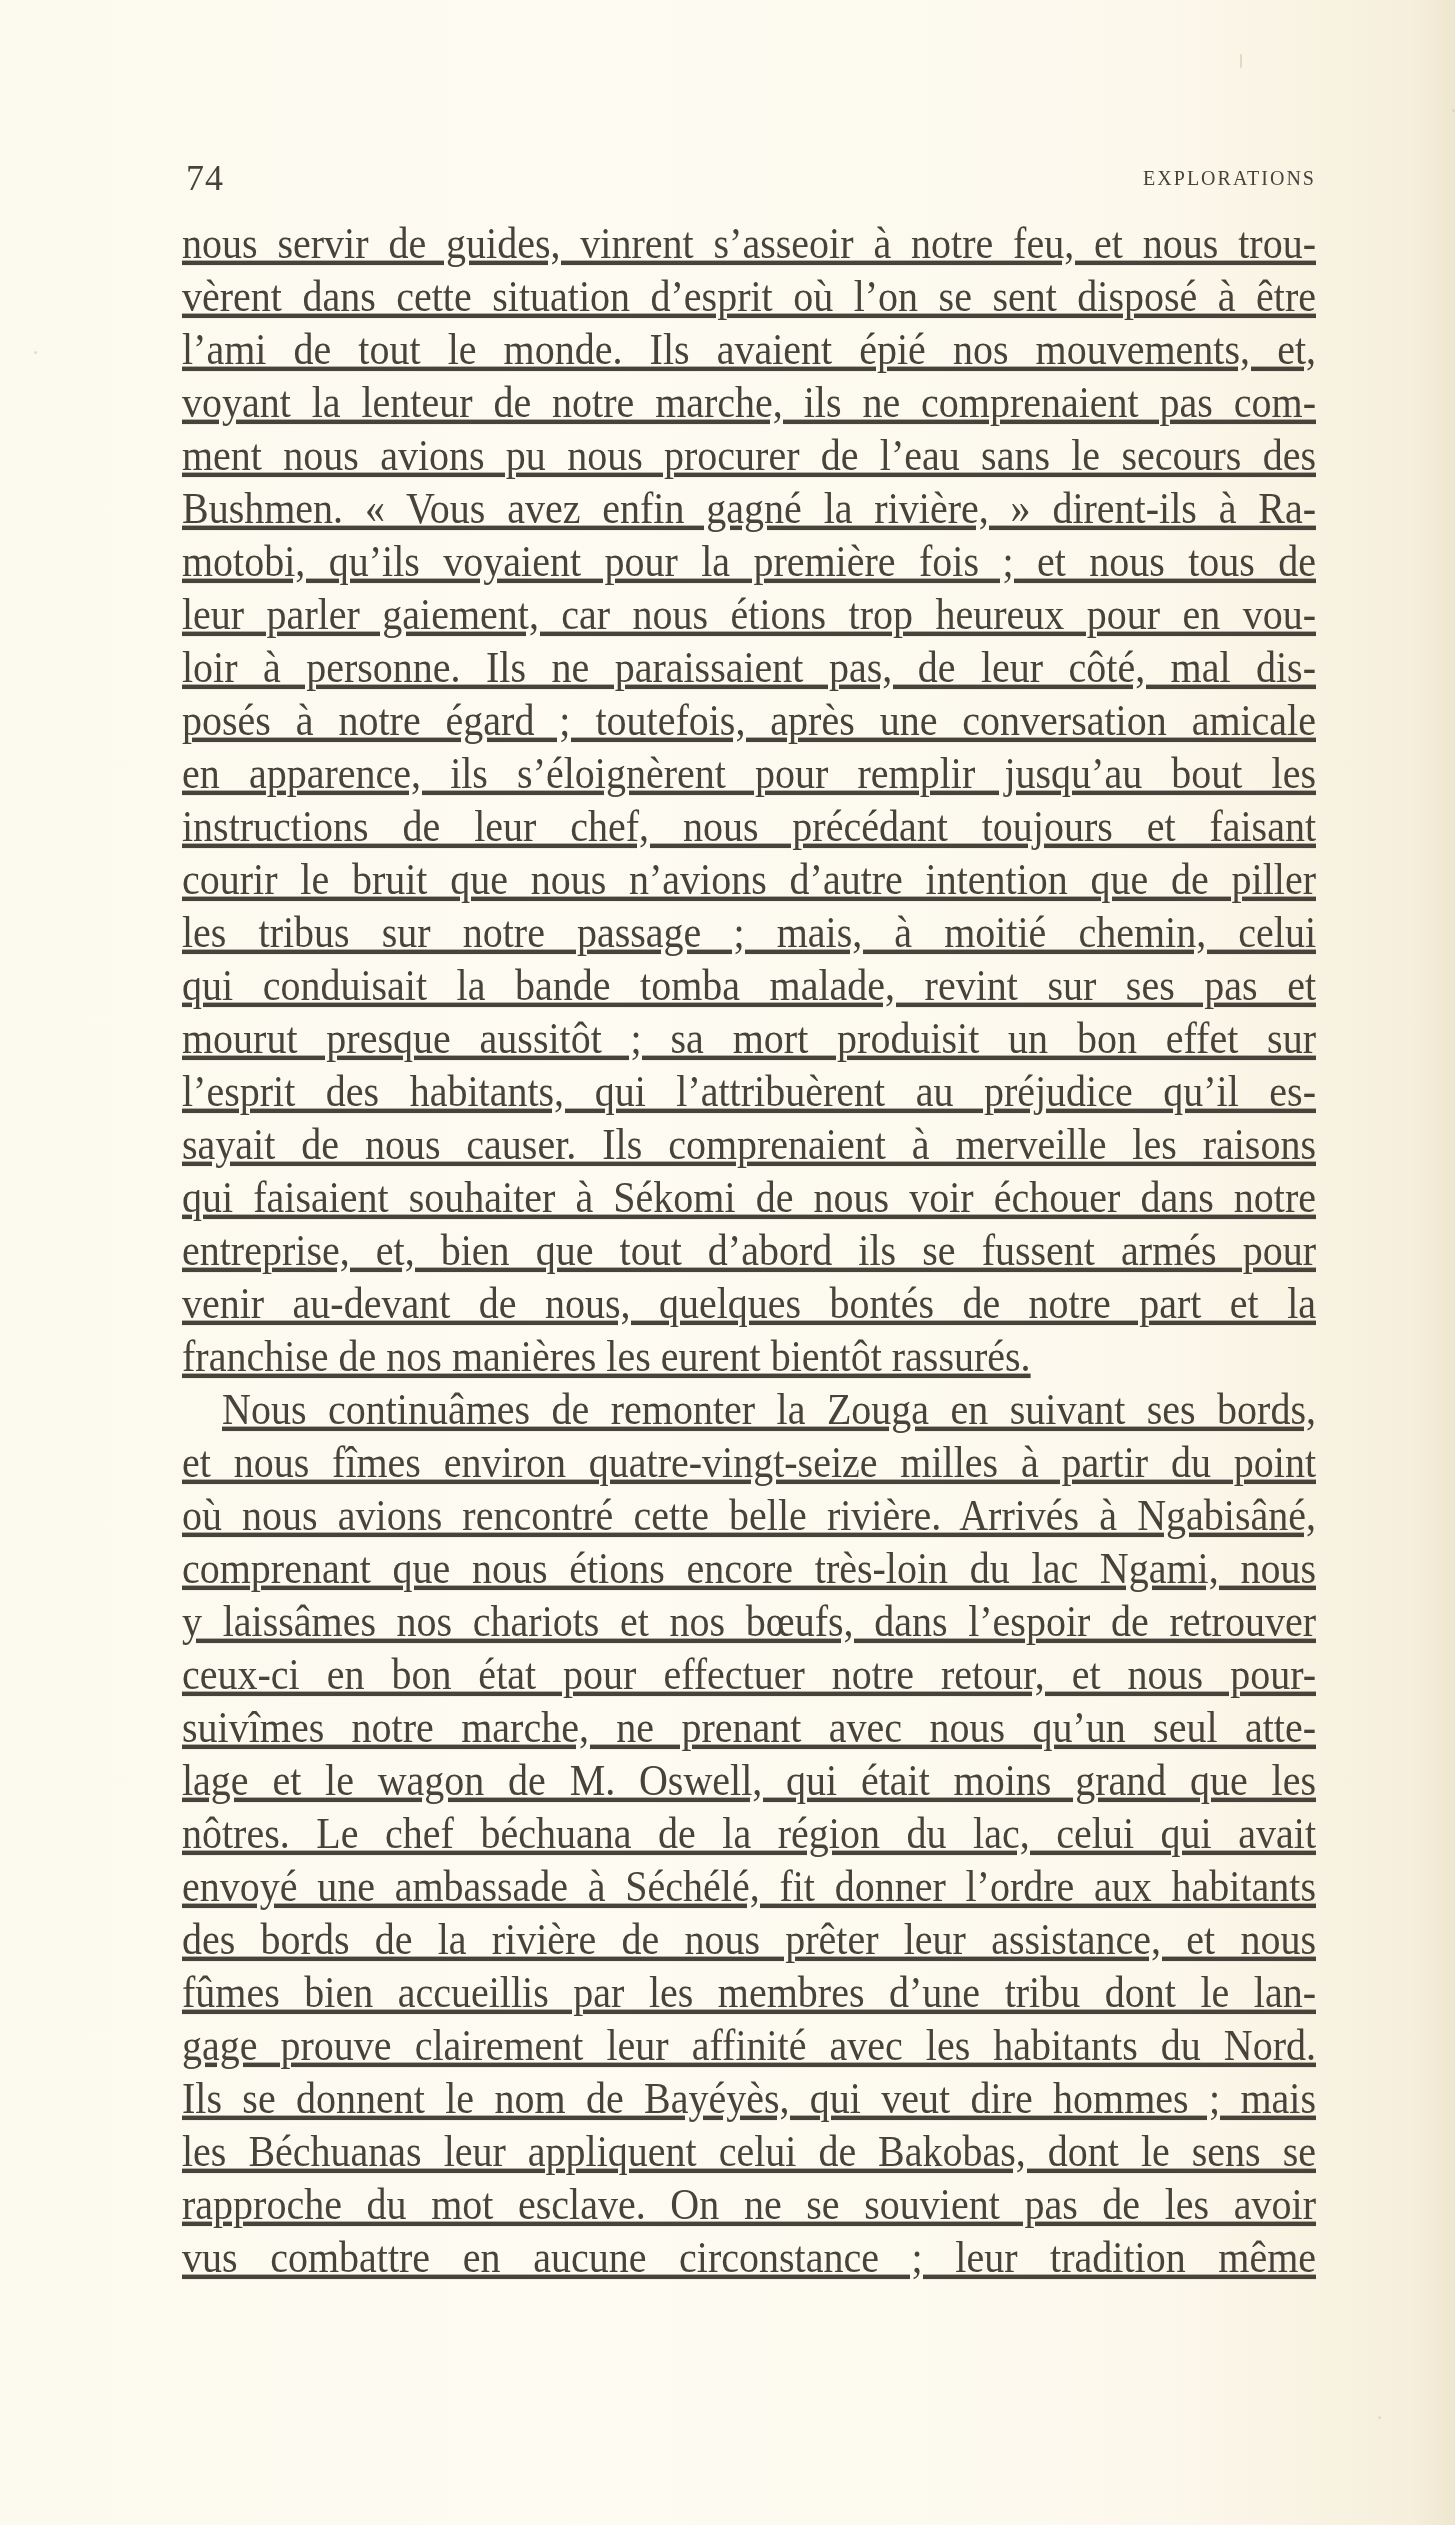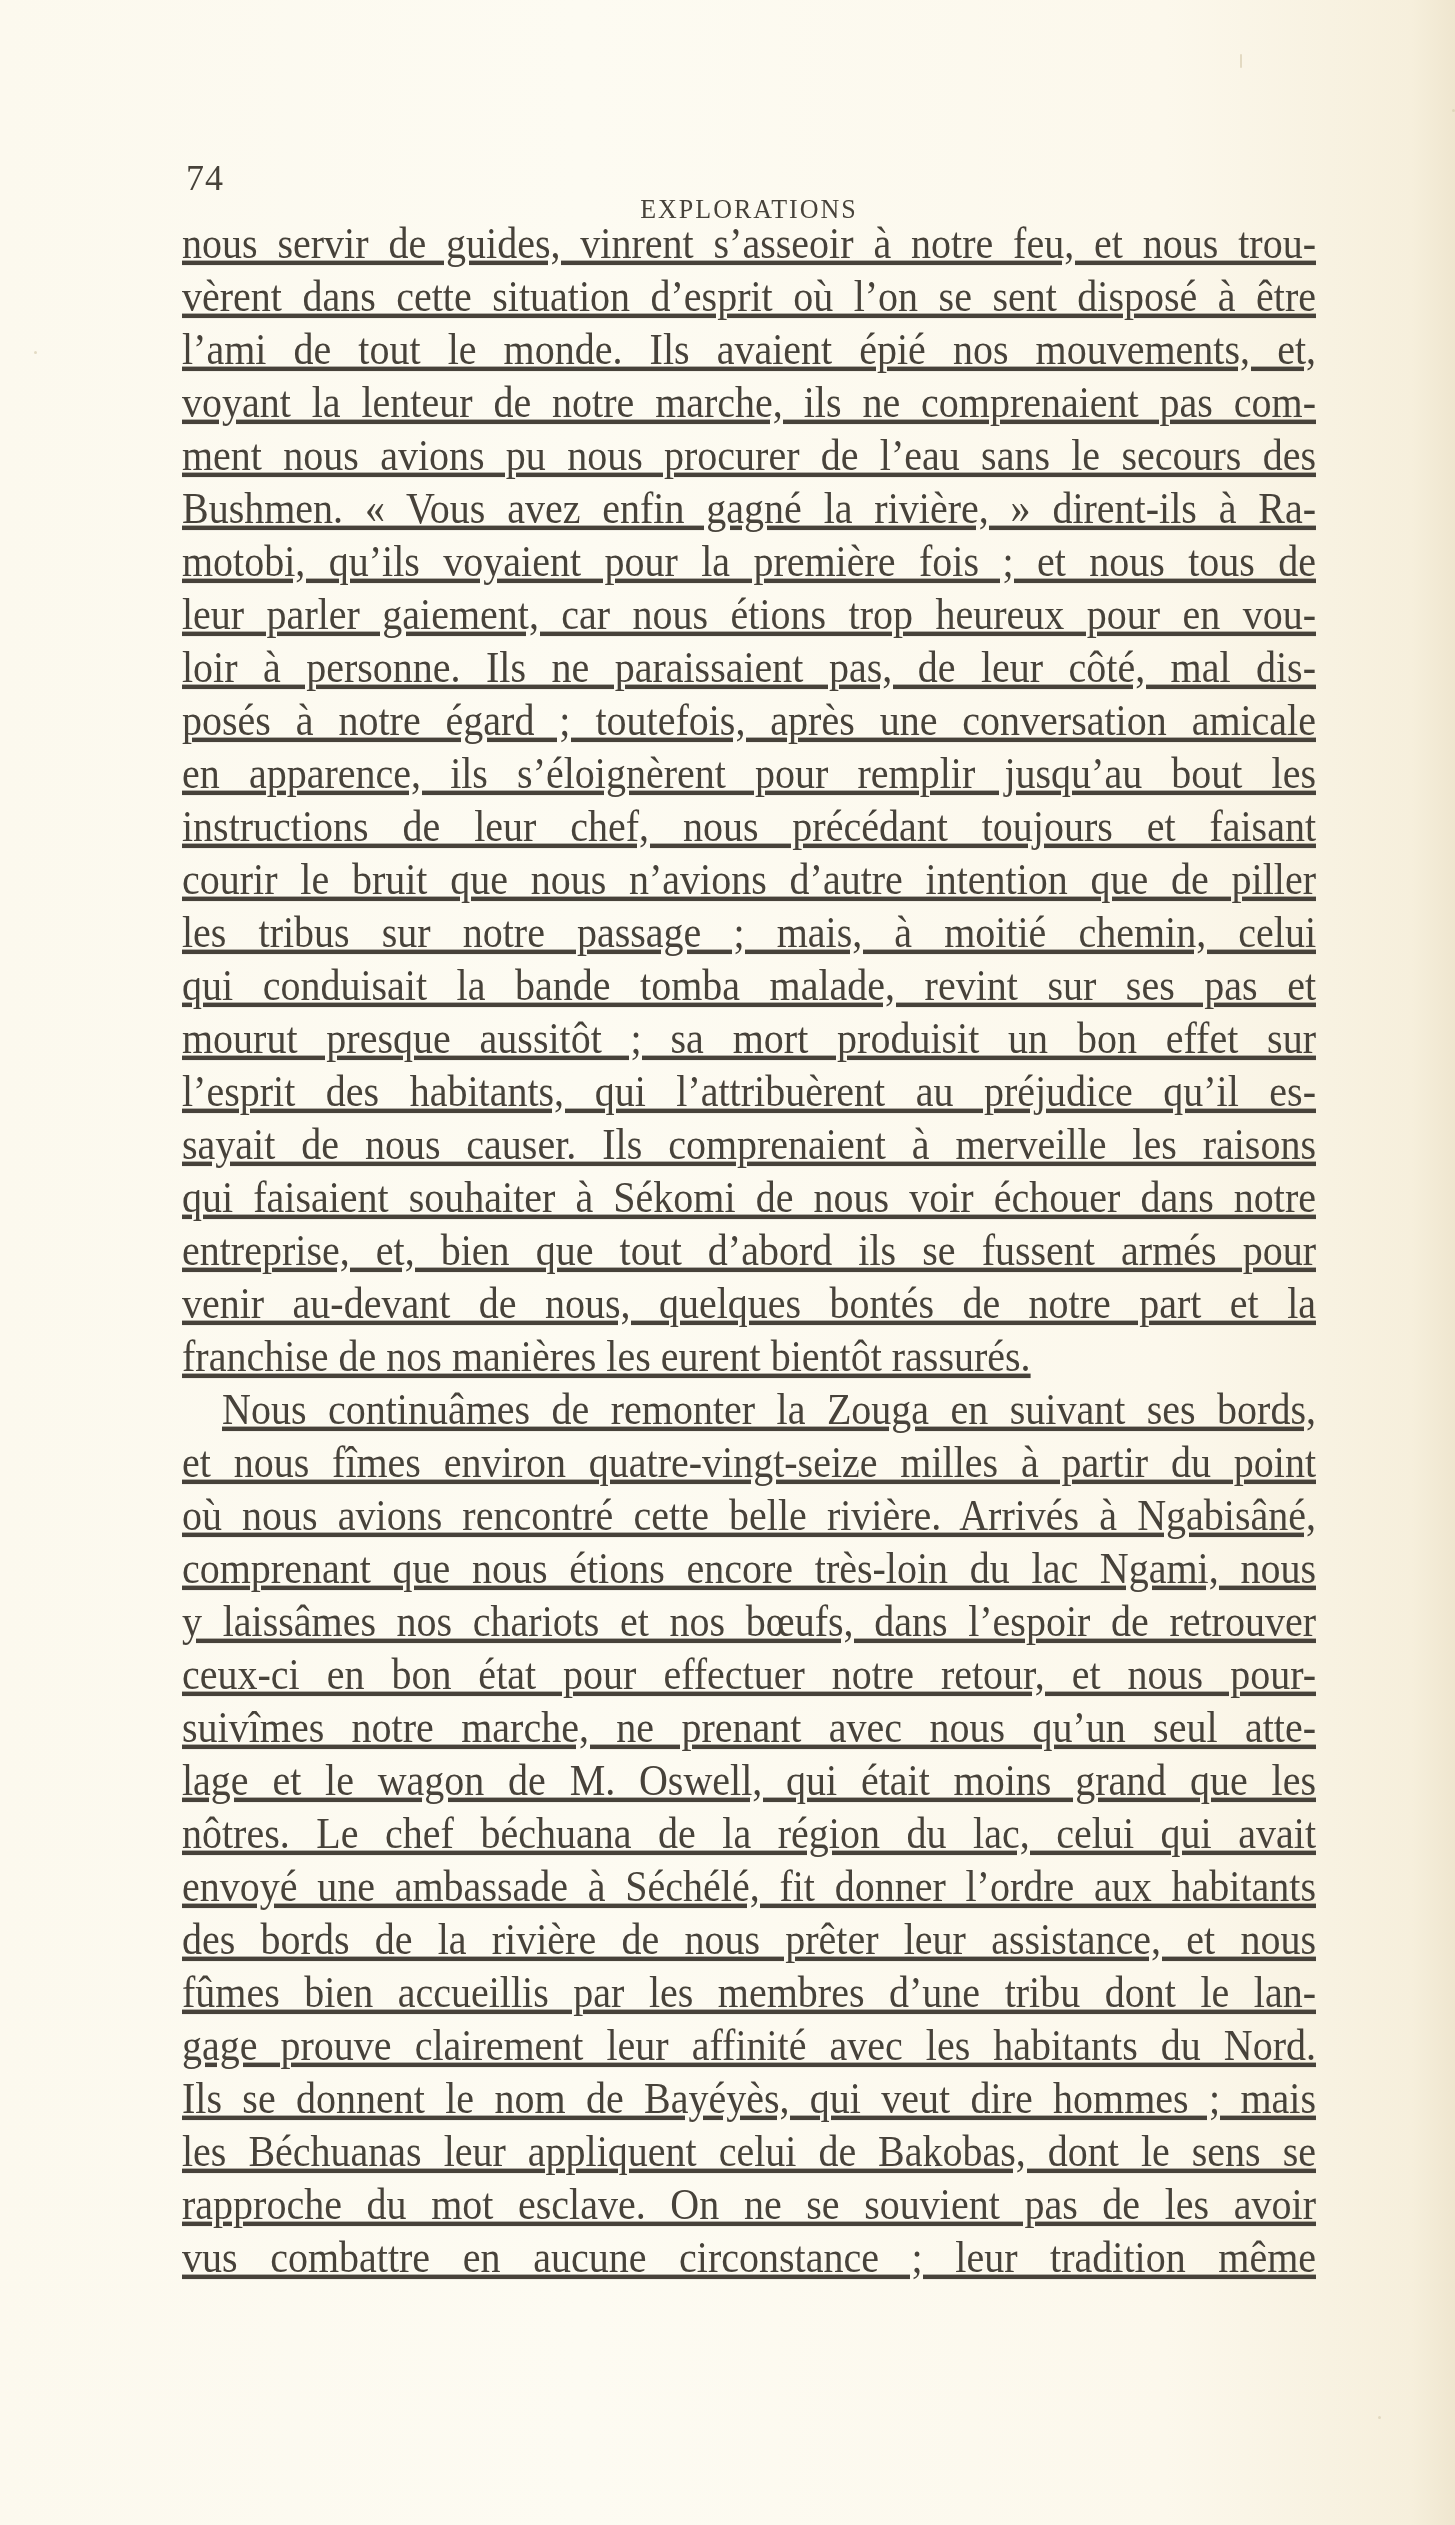--- a/index.html
+++ b/index.html
@@ -33,26 +33,25 @@
       top: 0;
       font-size: 36px;
       line-height: 40px;
       letter-spacing: 1px;
     }
     .running-title {
       position: absolute;
       left: 0;
       right: 0;
       top: 0;
-      text-align: center;
-      font-size: 26px;
+      text-align: right;
+      font-size: 20px;
       line-height: 40px;
       letter-spacing: 2px;
       padding-left: 0;
-      margin-top: 32px;
     }
     .running-title span {
       display: inline-block;
       transform: scaleY(1.05);
       margin-left: 0;
     }
     .body-text {
       position: absolute;
       left: 170px;
       top: 218px;

